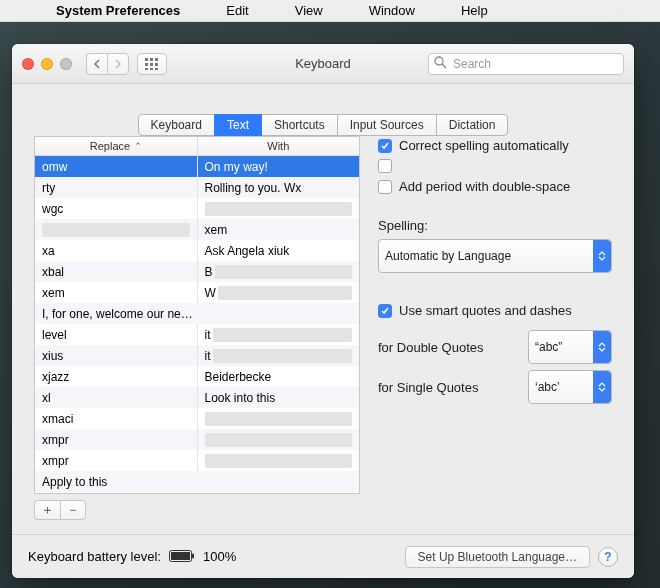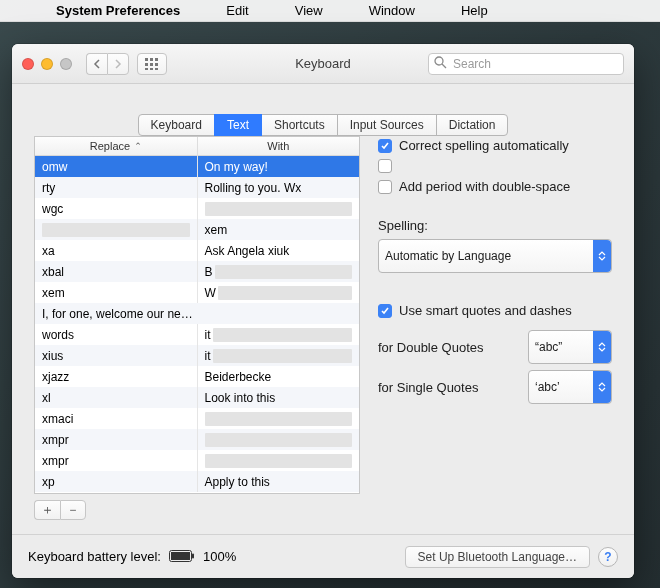--- a/index.html
+++ b/index.html
@@ -192,21 +192,21 @@
                   <div class="cell">xem</div>
                   <div class="cell">
                     <span>W</span>
                     <span class="redact" style="margin-left: 2px;"></span>
                   </div>
                 </div>
                 <div class="row">
                   <div class="cell">I, for one, welcome our ne…</div>
                 </div>
                 <div class="row">
-                  <div class="cell">words</div>
+                  <div class="cell">level</div>
                   <div class="cell">
                     <span>it</span>
                     <span class="redact" style="margin-left: 2px;"></span>
                   </div>
                 </div>
                 <div class="row">
                   <div class="cell">xius</div>
                   <div class="cell">
                     <span>it</span>
                     <span class="redact" style="margin-left: 2px;"></span>
@@ -232,21 +232,20 @@
                     <span class="redact"></span>
                   </div>
                 </div>
                 <div class="row">
                   <div class="cell">xmpr</div>
                   <div class="cell">
                     <span class="redact"></span>
                   </div>
                 </div>
                 <div class="row">
-                  <div class="cell">xp</div>
                   <div class="cell">Apply to this</div>
                 </div>
               </div>
           </div>
           <div class="addremove">
             <div class="btn">＋</div>
             <div class="btn">－</div>
           </div>
         </div>
 

